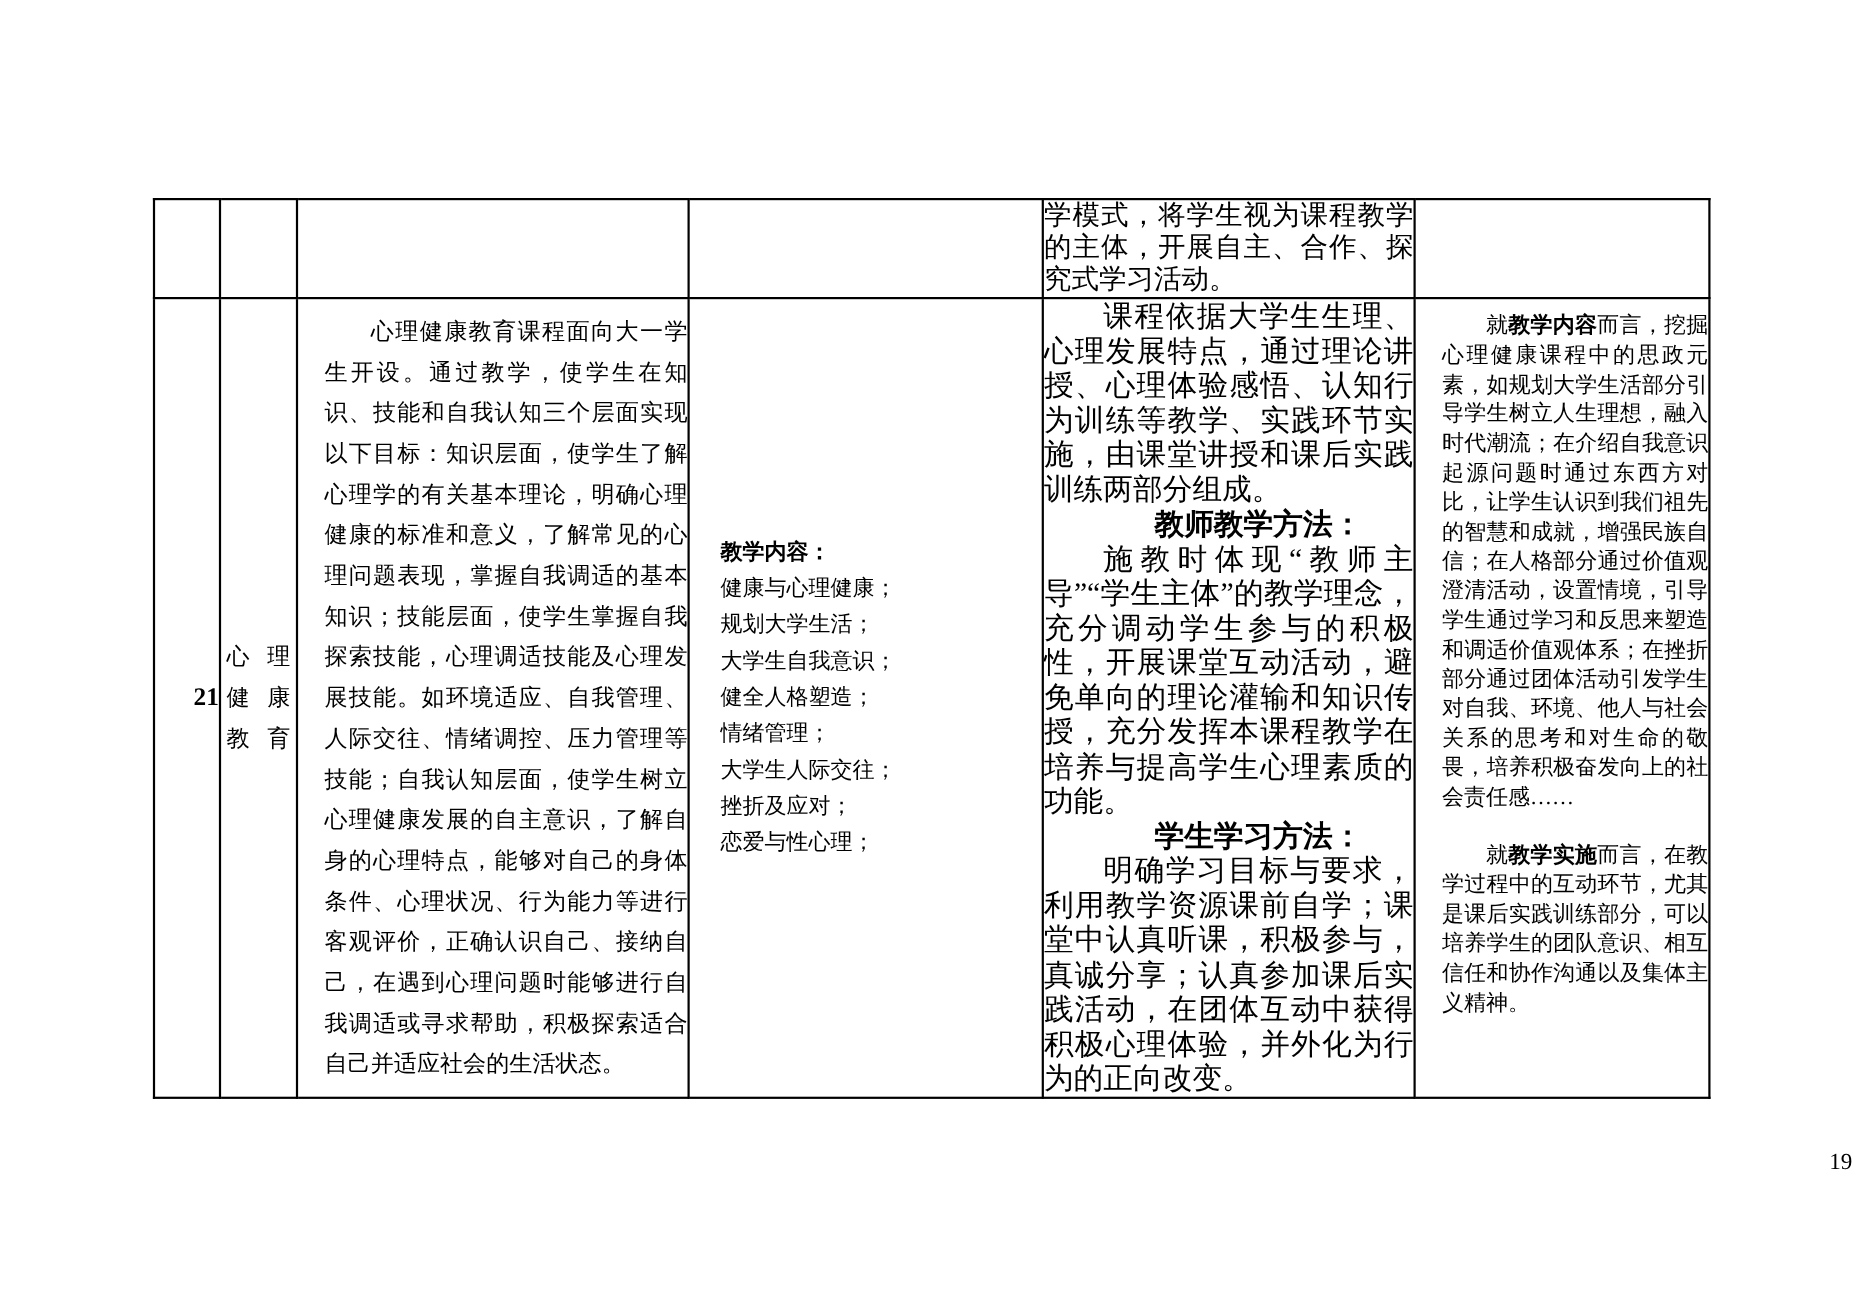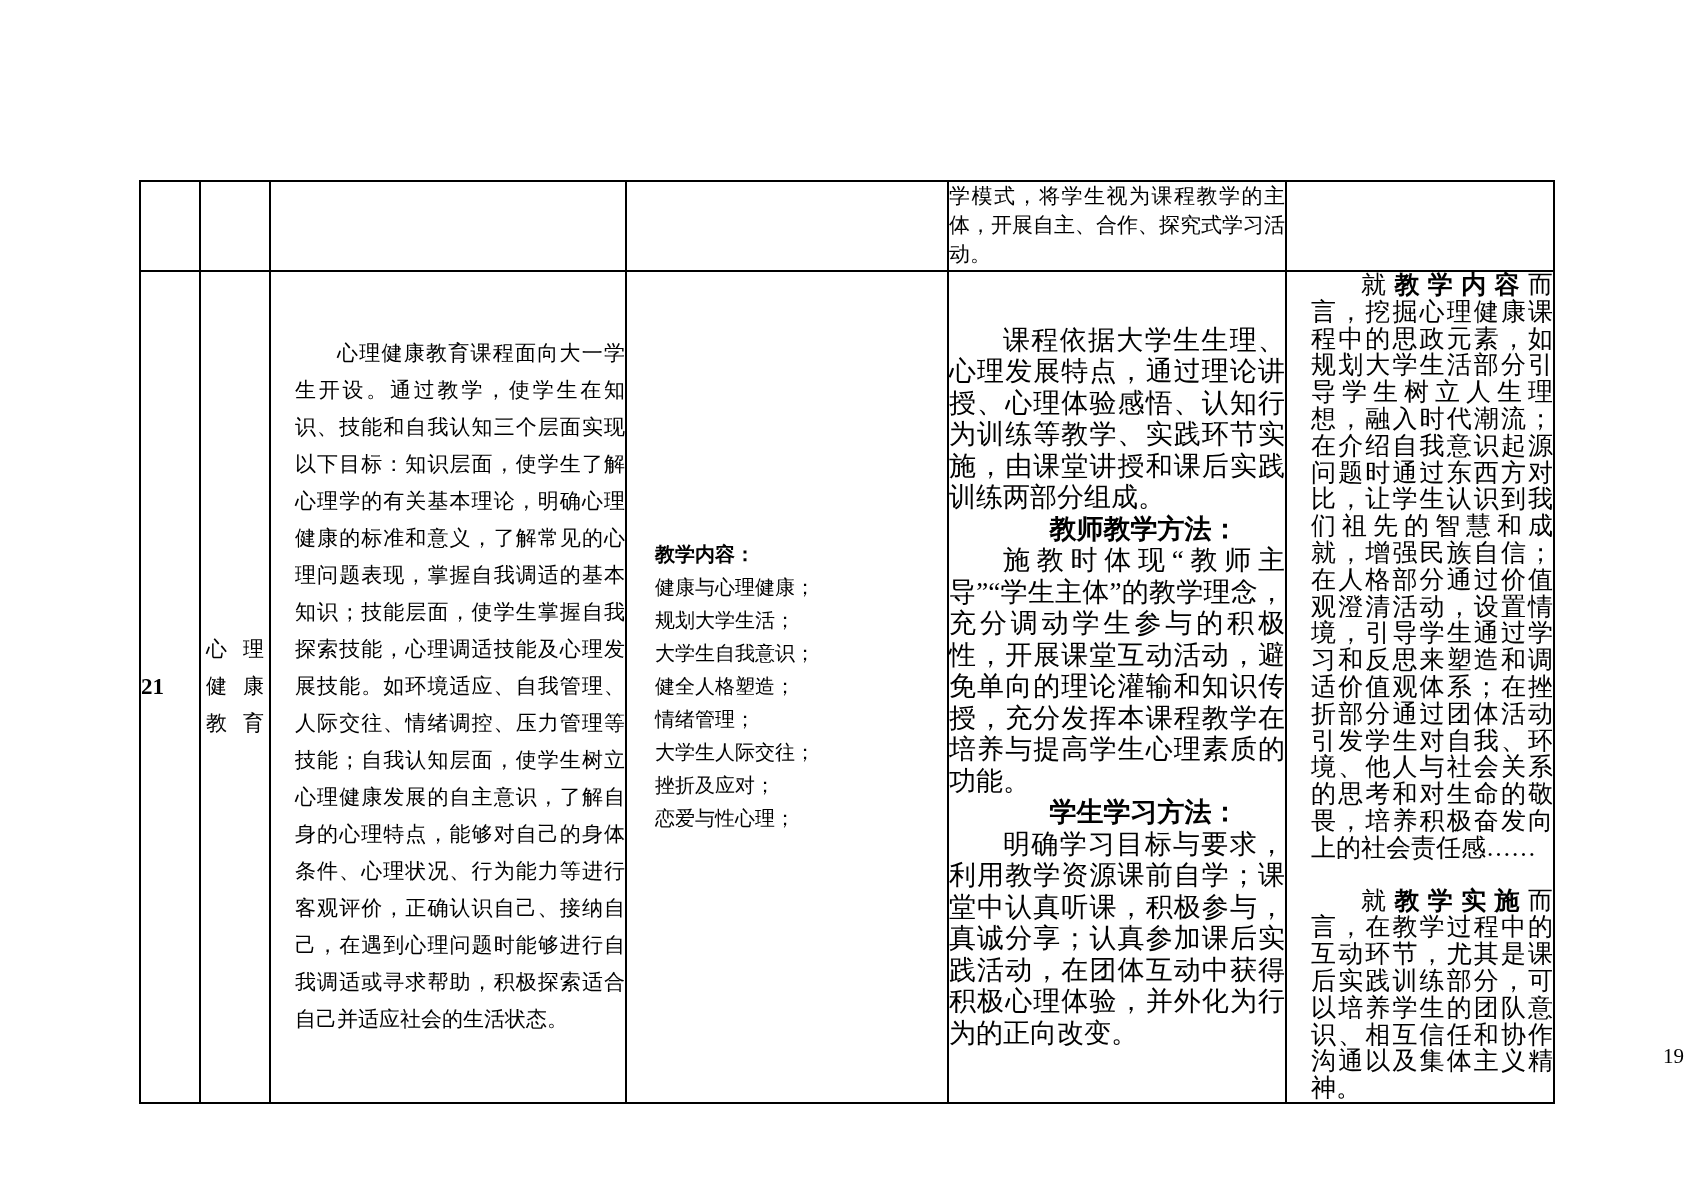--- a/index.html
+++ b/index.html
@@ -37,30 +37,30 @@
   }
   .hdr-inner { margin: 0 auto; }
   .hdr-num  { width: 1.2em; }
   .hdr-name { width: 2.4em; }
 
   
   .r-cont { height: 90px; }
   .c-cont-req {
     vertical-align: top;
     padding: 2px 10px 0 10px;
-    font-size: 21px;
+    font-size: 25px;
     line-height: 29px;
     text-align: justify;
   }
 
   
   .r-main { height: 674px; }
 
   .c-num {
-    text-align: left;
+    text-align: right;
     vertical-align: middle;
     font-weight: bold;
     font-size: 23px;
   }
 
   .c-name { vertical-align: middle; }
   .name-block {
     width: 58px;
     margin: 0 auto;
     font-size: 21px;
@@ -81,21 +81,21 @@
   .c-content { vertical-align: middle; padding: 0 14px; }
   .content-block { font-size: 20px; line-height: 33px; margin-left: 28px; }
   .content-heading { font-weight: bold; }
 
   .c-req { vertical-align: middle; padding: 14px 10px 0 10px; }
   .req-block { font-size: 27px; line-height: 31.5px; }
   .req-paragraph { text-indent: 2em; text-align: justify; }
   .req-heading { text-indent: 2em; font-weight: bold; text-align: center; }
 
   .c-ideo { vertical-align: top; padding: 4px 10px 0 10px; }
-  .ideo-block { font-size: 25px; line-height: 26.8px; }
+  .ideo-block { font-size: 20px; line-height: 26.8px; margin-top: 11px; }
   .ideo-paragraph { text-indent: 2em; text-align: justify; }
   .ideo-paragraph + .ideo-paragraph { margin-top: 26px; }
 
   .page-number {
     position: absolute;
     left: 0; top: 1044px;
     width: 100%;
     text-align: right;
     font-size: 21px;
   }

